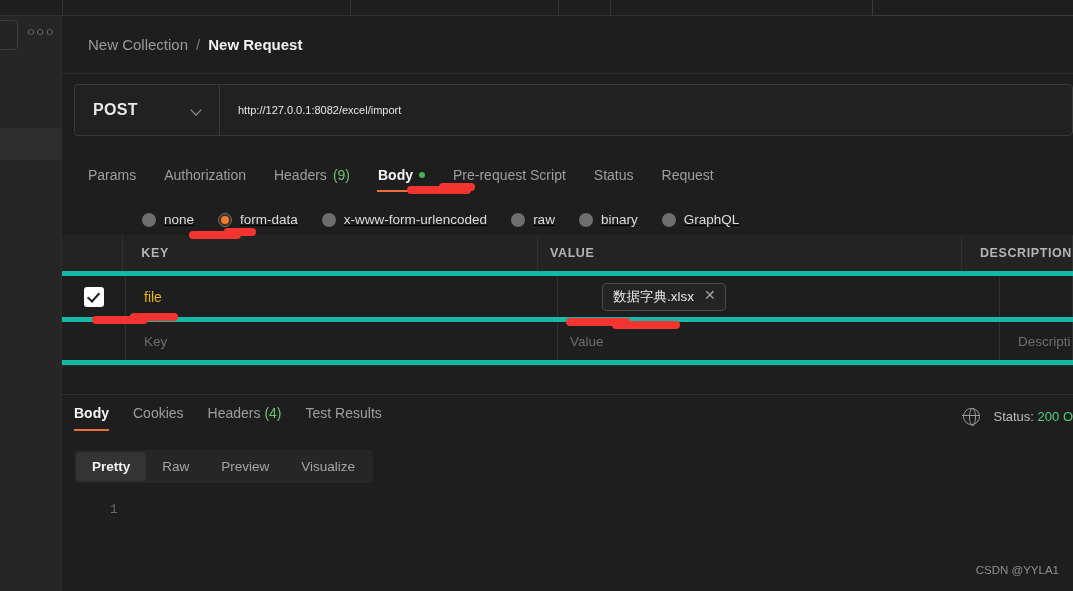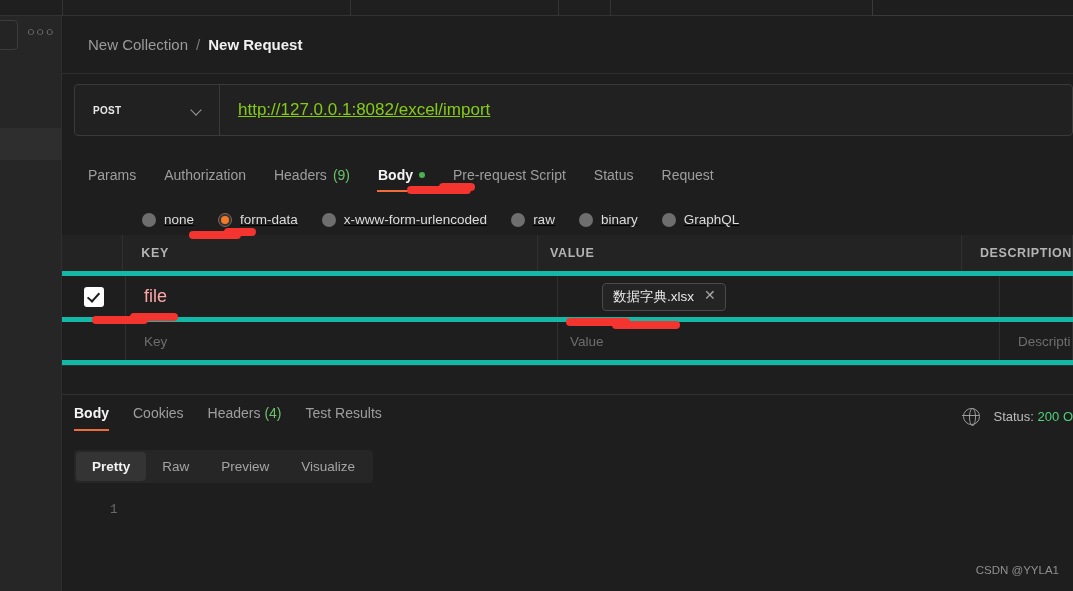--- a/index.html
+++ b/index.html
@@ -66,28 +66,28 @@
   .urlrow { position: absolute; left: 12px; top: 68px; right: 0; height: 52px; }
   .urlbar {
     position: absolute; left: 0; top: 0; right: 0; height: 52px;
     border: 1px solid #3a3a3a; border-radius: 4px; background: #212121;
     display: flex; align-items: stretch;
   }
   .method {
     width: 145px; display: flex; align-items: center; justify-content: space-between;
     padding: 0 16px 0 18px; border-right: 1px solid #3a3a3a;
   }
-  .method-label { color: #e8e8e8; font-size: 10px; font-weight: bold; letter-spacing: .3px; }
+  .method-label { color: #e8e8e8; font-size: 16px; font-weight: bold; letter-spacing: .3px; }
   .chev { width: 11px; height: 11px; position: relative; }
   .chev::after {
     content: ""; position: absolute; left: 0; top: 1px; width: 7px; height: 7px;
     border-right: 1.6px solid #9b9b9b; border-bottom: 1.6px solid #9b9b9b;
     transform: rotate(45deg);
   }
-  .urltext { flex: 1; display: flex; align-items: center; padding-left: 18px; color: #84cc16; font-size: 17px; text-decoration: underline; }
+  .urltext { flex: 1; display: flex; align-items: center; padding-left: 18px; color: #e5e5e5; font-size: 11px; }
 
   
   .rtabs {
     position: absolute; left: 12px; top: 138px; height: 44px; right: 0;
     display: flex; align-items: flex-start; gap: 0;
   }
   .rtab {
     position: relative; padding: 4px 14px 0 14px; color: #9e9e9e; font-size: 14px;
     display: flex; align-items: center; gap: 6px; height: 38px; white-space: nowrap;
   }
@@ -114,21 +114,21 @@
   
   .ftable { position: absolute; left: 62px; top: 235px; right: 0; }
   .frow { display: flex; height: 41px; border-bottom: 5px solid #14b8a6; }
   .frow.head { background: #232323; }
   .fc { display: flex; align-items: center; border-right: 1px solid #303030; }
   .fc.chk { width: 64px; justify-content: center; }
   .fc.key { width: 432px; padding-left: 18px; }
   .fc.val { width: 442px; padding-left: 12px; }
   .fc.desc { flex: 1; padding-left: 18px; }
   .fhead-text { color: #b4b4b4; font-size: 12.5px; font-weight: bold; letter-spacing: .6px; }
-  .fcell-text { color: #fca5a5; font-size: 18px; }
+  .fcell-text { color: #eab308; font-size: 14px; }
   .fcell-ph { color: #6e6e6e; font-size: 13.5px; }
   .frow.data { height: 46px; }
   .frow.empty { height: 43px; }
   .cbox {
     width: 20px; height: 20px; background: #ffffff; border-radius: 3px;
     display: flex; align-items: center; justify-content: center;
   }
   .cbox::after {
     content: ""; width: 5px; height: 10px; margin-top: -2px;
     border-right: 2.6px solid #1b1b1b; border-bottom: 2.6px solid #1b1b1b;

